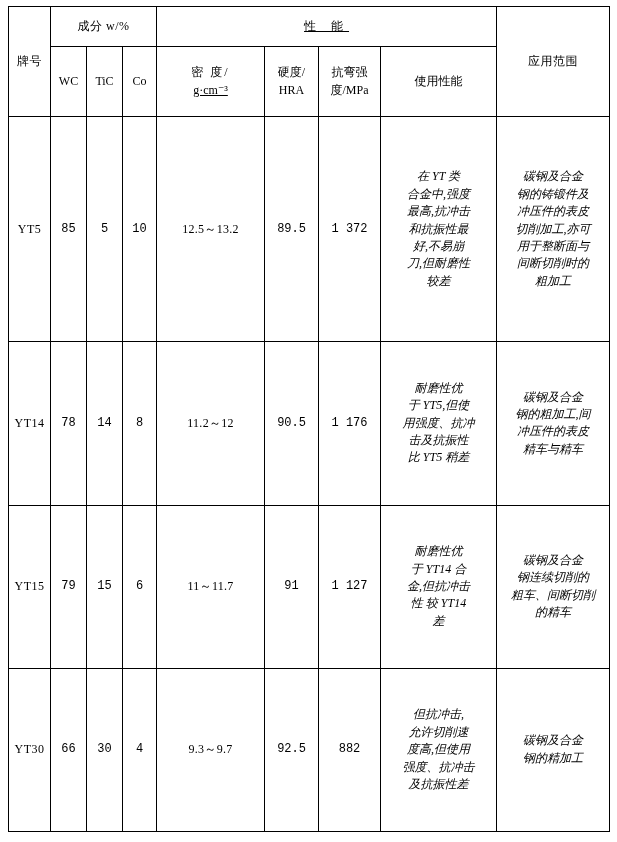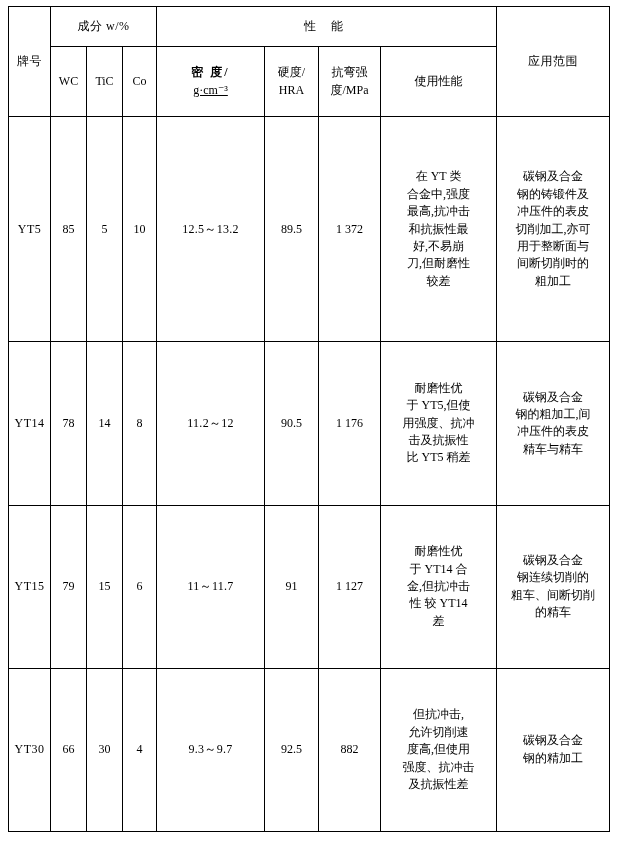--- a/index.html
+++ b/index.html
@@ -49,46 +49,47 @@
   .col-perf { width: 116px; }
   .col-app { width: 113px; }
 
   .hdr-cell {
     font-size: 14.5px;
     letter-spacing: 0.5px;
   }
   .hdr-spaced {
     letter-spacing: 6px;
     padding-left: 6px;
+    text-decoration: underline;
   }
   .hdr-sub {
     font-size: 13.5px;
   }
   .unit-cell {
     text-align: left;
     padding-left: 14px;
     font-size: 13.5px;
     line-height: 1.5;
   }
-  .unit-cell .l1 { display: block; letter-spacing: 2px; font-weight: bold; }
+  .unit-cell .l1 { display: block; letter-spacing: 2px; }
   .unit-cell .l2 { display: block; text-decoration: underline; }
   .grade-cell {
     font-size: 14px;
     letter-spacing: 0.5px;
     margin-left: 24px;
   }
-  .num-cell { font-size: 14px; }
+  .num-cell { font-size: 14px; font-family: Liberation Mono, monospace; }
   .dens-cell { font-size: 13.5px; letter-spacing: 0.3px; font-family: Liberation Serif, serif; }
   .text-block {
     font-size: 13.5px;
     line-height: 1.62;
     text-align: center;
     padding: 4px 5px;
   }
-  .text-block div { white-space: nowrap; }
+  .text-block div { white-space: nowrap; font-style: italic; }
 </style>
 </head>
 <body>
 
 <div class="sheet">
   <table class="spec">
     <colgroup>
       <col class="col-grade">
         <col class="col-wc">
         <col class="col-tic">

